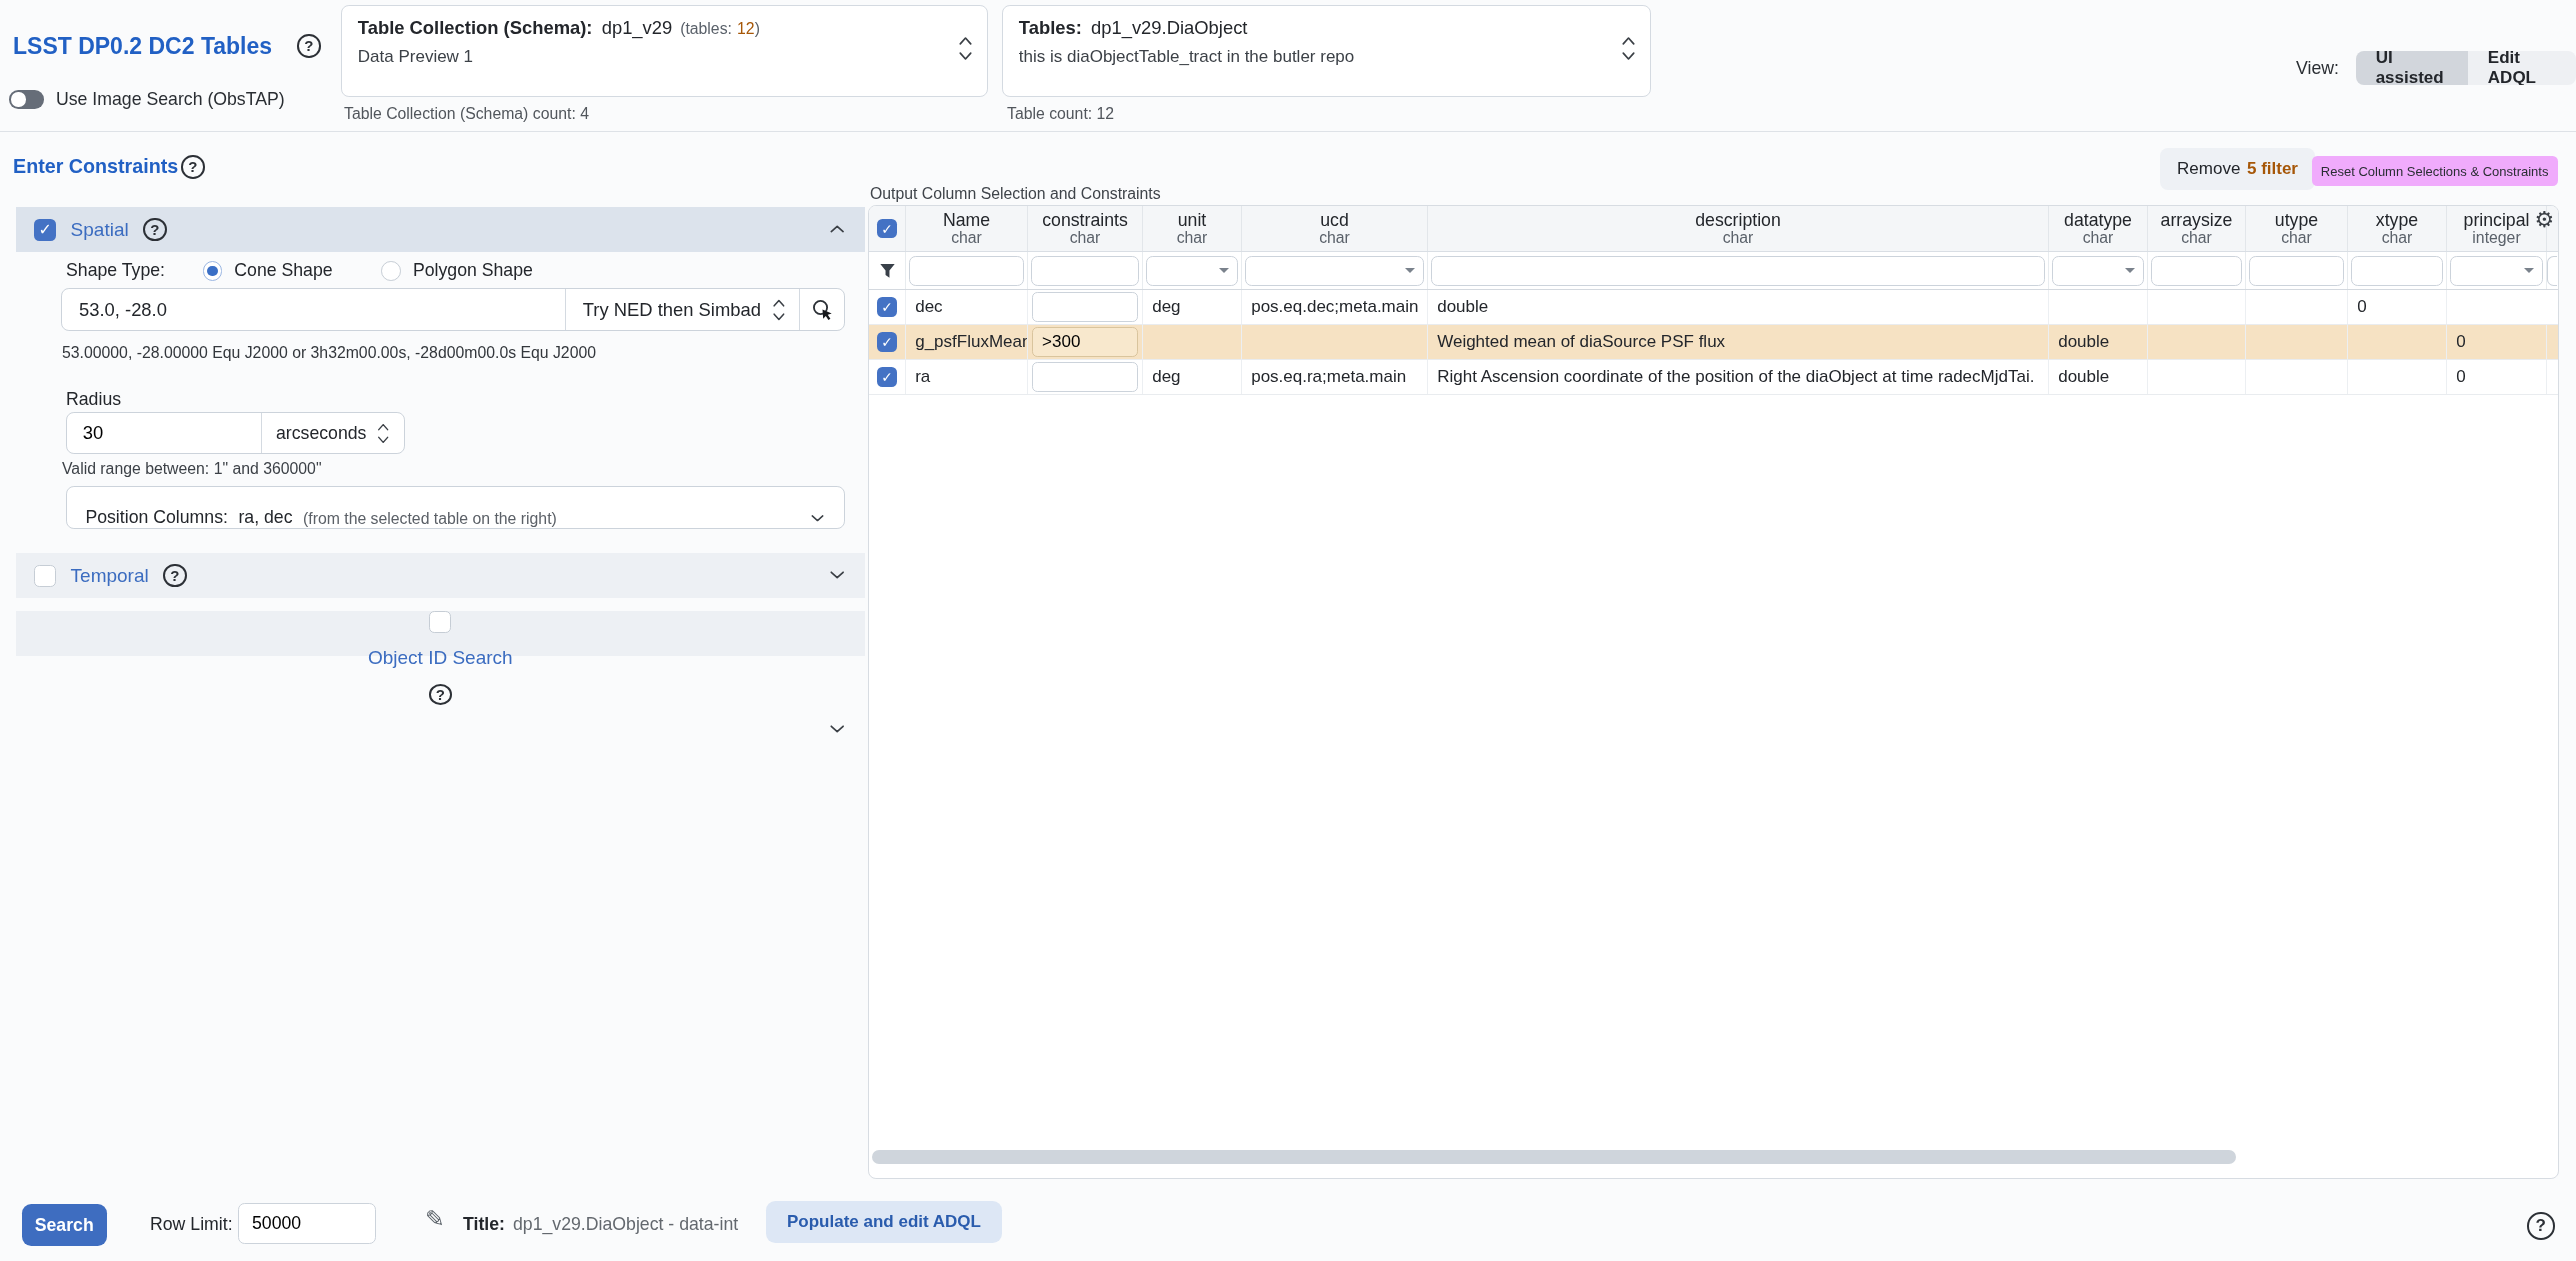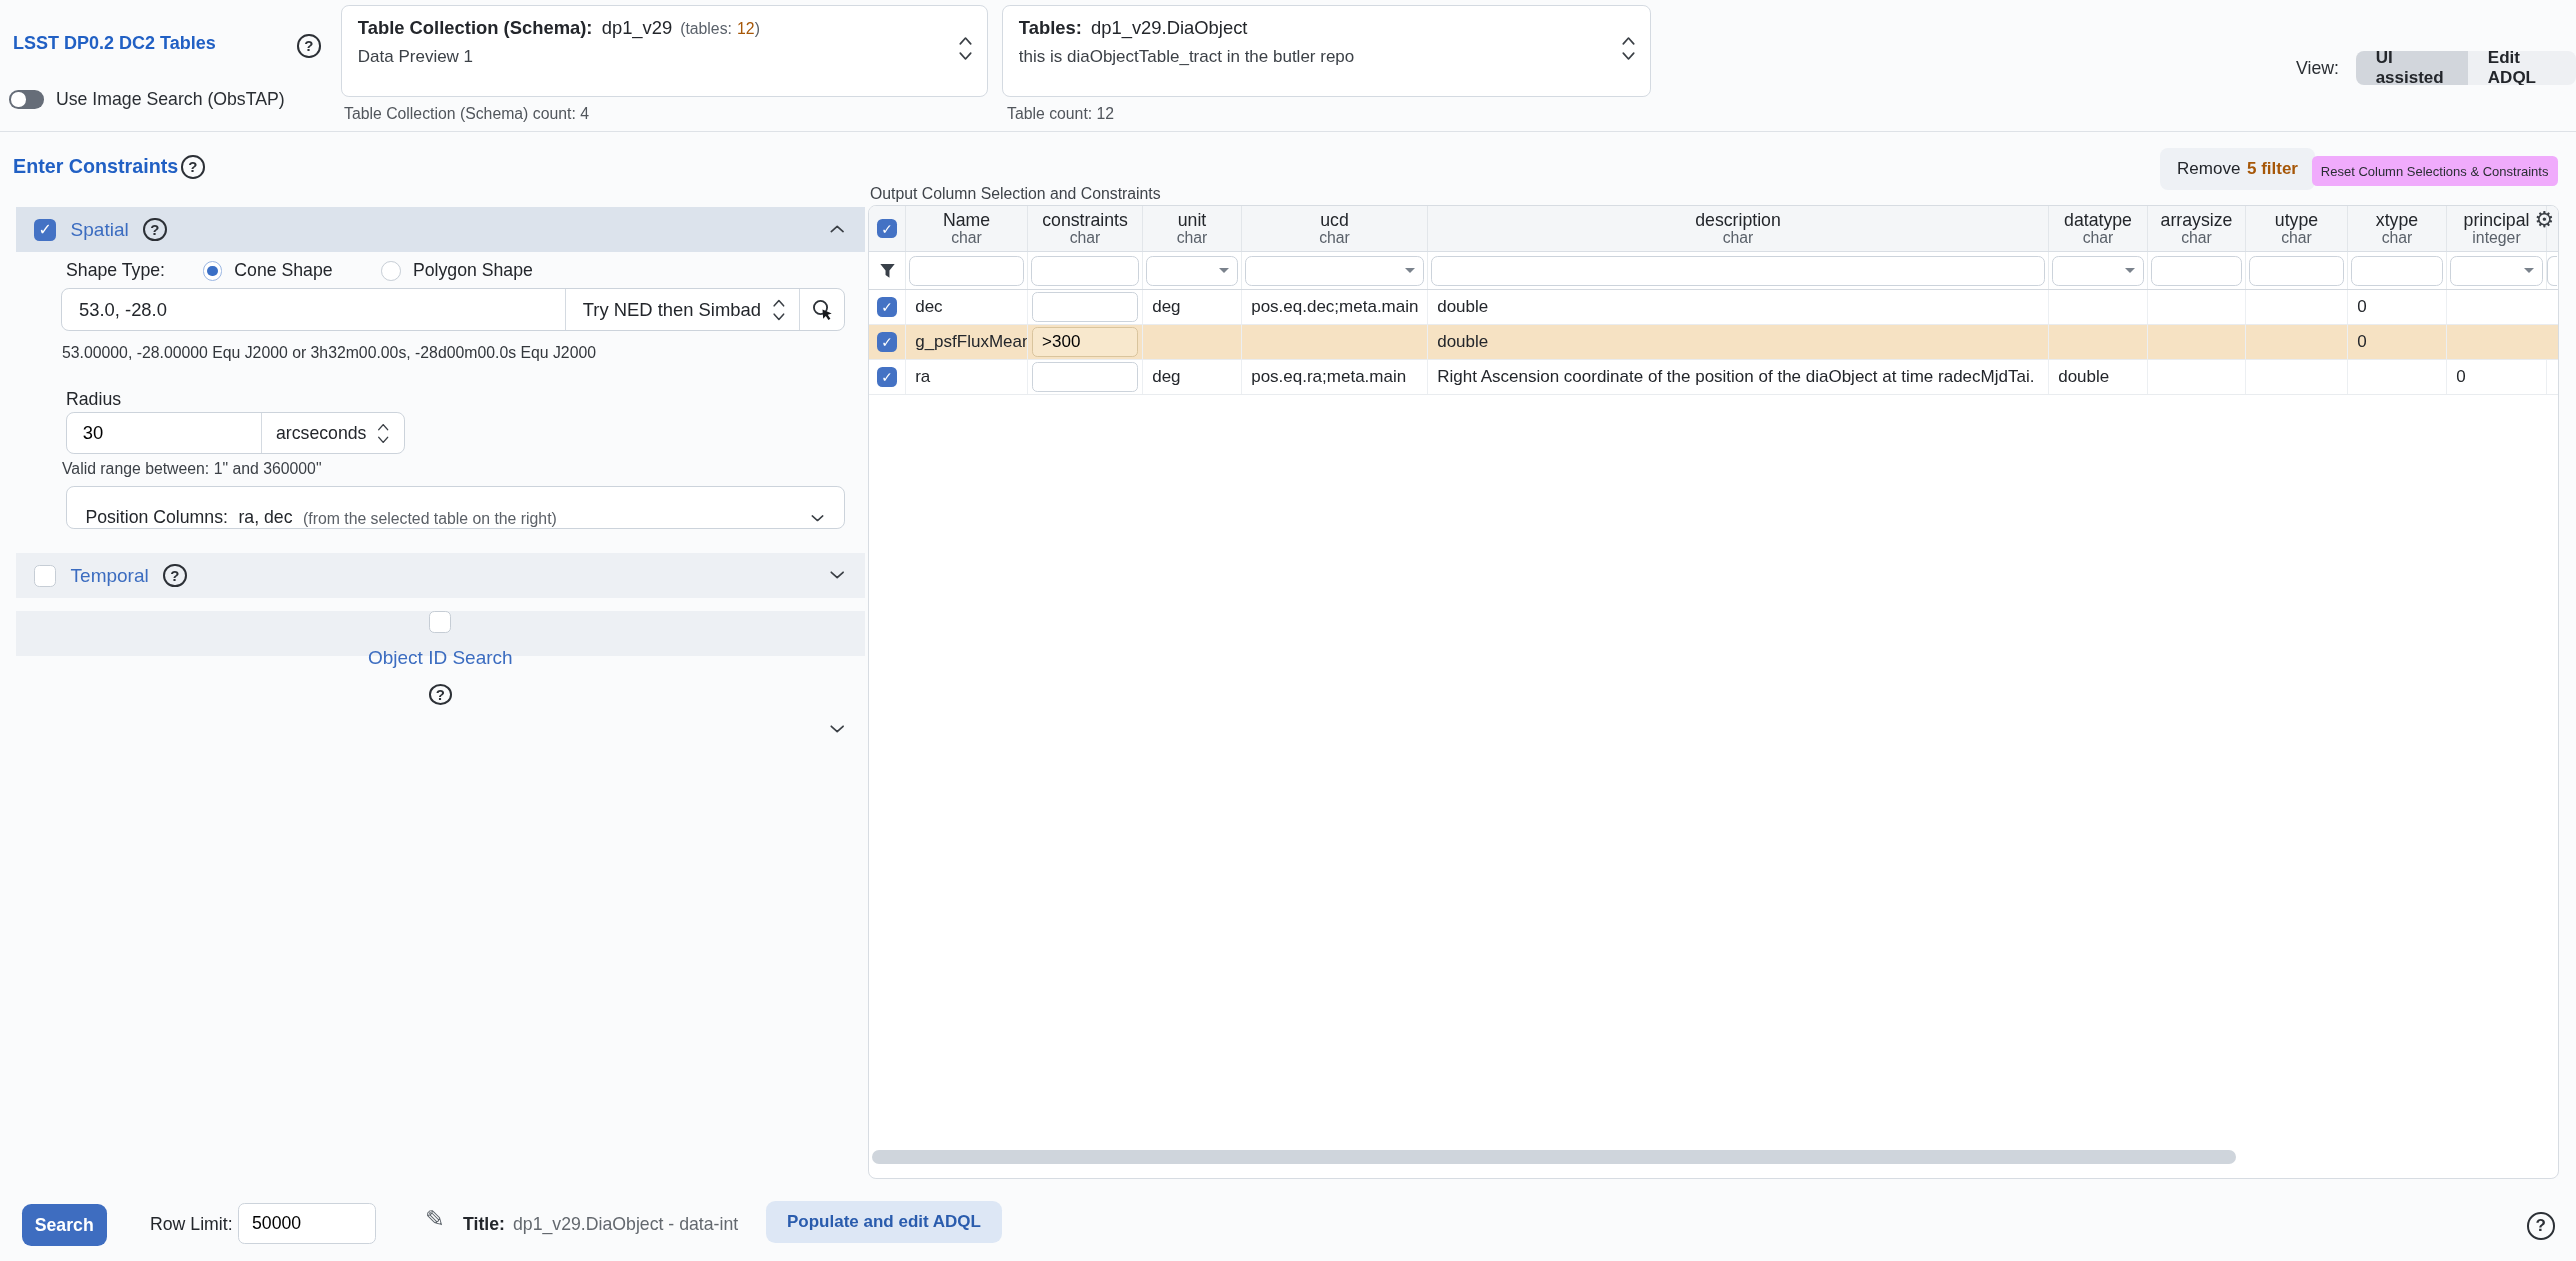--- a/index.html
+++ b/index.html
@@ -30,21 +30,21 @@
   .radio.selected .dot { width: 10.5px; height: 10.5px; border-radius: 50%; background: #3a6fc6; }
   .radio.unselected { border: 1.3px solid #c6cdd5; background: #fff; }
   .pillbox { background: #fff; border: 1.3px solid #ccd3db; border-radius: 7.9px; }
   .dd-arrow {
     width: 0; height: 0; border-left: 5.3px solid transparent; border-right: 5.3px solid transparent;
     border-top: 5.9px solid #7a828c; display: inline-block;
   }
   .icon-btn { cursor: pointer; }
 
   
-  .app-title { left: 13px; top: 33px; font-size: 18px; font-weight: bold; color: #2160c4; }
+  .app-title { left: 13px; top: 33px; font-size: 23px; font-weight: bold; color: #2160c4; }
   .title-help { left: 297px; top: 34px; }
   .toggle-row { left: 9.2px; top: 89px; display: flex; align-items: center; gap: 11.8px; }
   .toggle { width: 35px; height: 18.4px; border-radius: 9.2px; background: #666d78; position: relative; }
   .toggle .knob { position: absolute; left: 2px; top: 2px; width: 14.4px; height: 14.4px; border-radius: 50%; background: #fff; }
   .toggle-label { font-size: 17.7px; color: #2a2e33; }
 
   .select-box { background: #fff; border: 1.3px solid #d4dae1; border-radius: 7.9px; padding: 10.5px 15.8px; }
   .schema-box { left: 341px; top: 5.3px; width: 647px; height: 92px; }
   .tables-box { left: 1002px; top: 5.3px; width: 649px; height: 92px; }
   .select-box .line1 { font-size: 18.4px; color: #23262b; white-space: nowrap; }
@@ -427,20 +427,21 @@
   <div class="tgrid drow highlight">
     <div class="dcell center">
         <span class="checkbox checked" style="width:19.7px;height:19.7px;font-size:13.8px;">✓</span>
       </div>
     <div class="dcell">g_psfFluxMean</div>
     <div class="dcell center" style="padding:0;">
         <input class="cinput" value="&gt;300" style="">
       </div>
     <div class="dcell"></div>
     <div class="dcell"></div>
+    <div class="dcell">Weighted mean of diaSource PSF flux</div>
     <div class="dcell">double</div>
     <div class="dcell"></div>
     <div class="dcell"></div>
     <div class="dcell"></div>
     <div class="dcell">0</div>
     <div class="dcell" style="border-right:none;"></div>
   </div>
 
   <div class="tgrid drow">
     <div class="dcell center">

